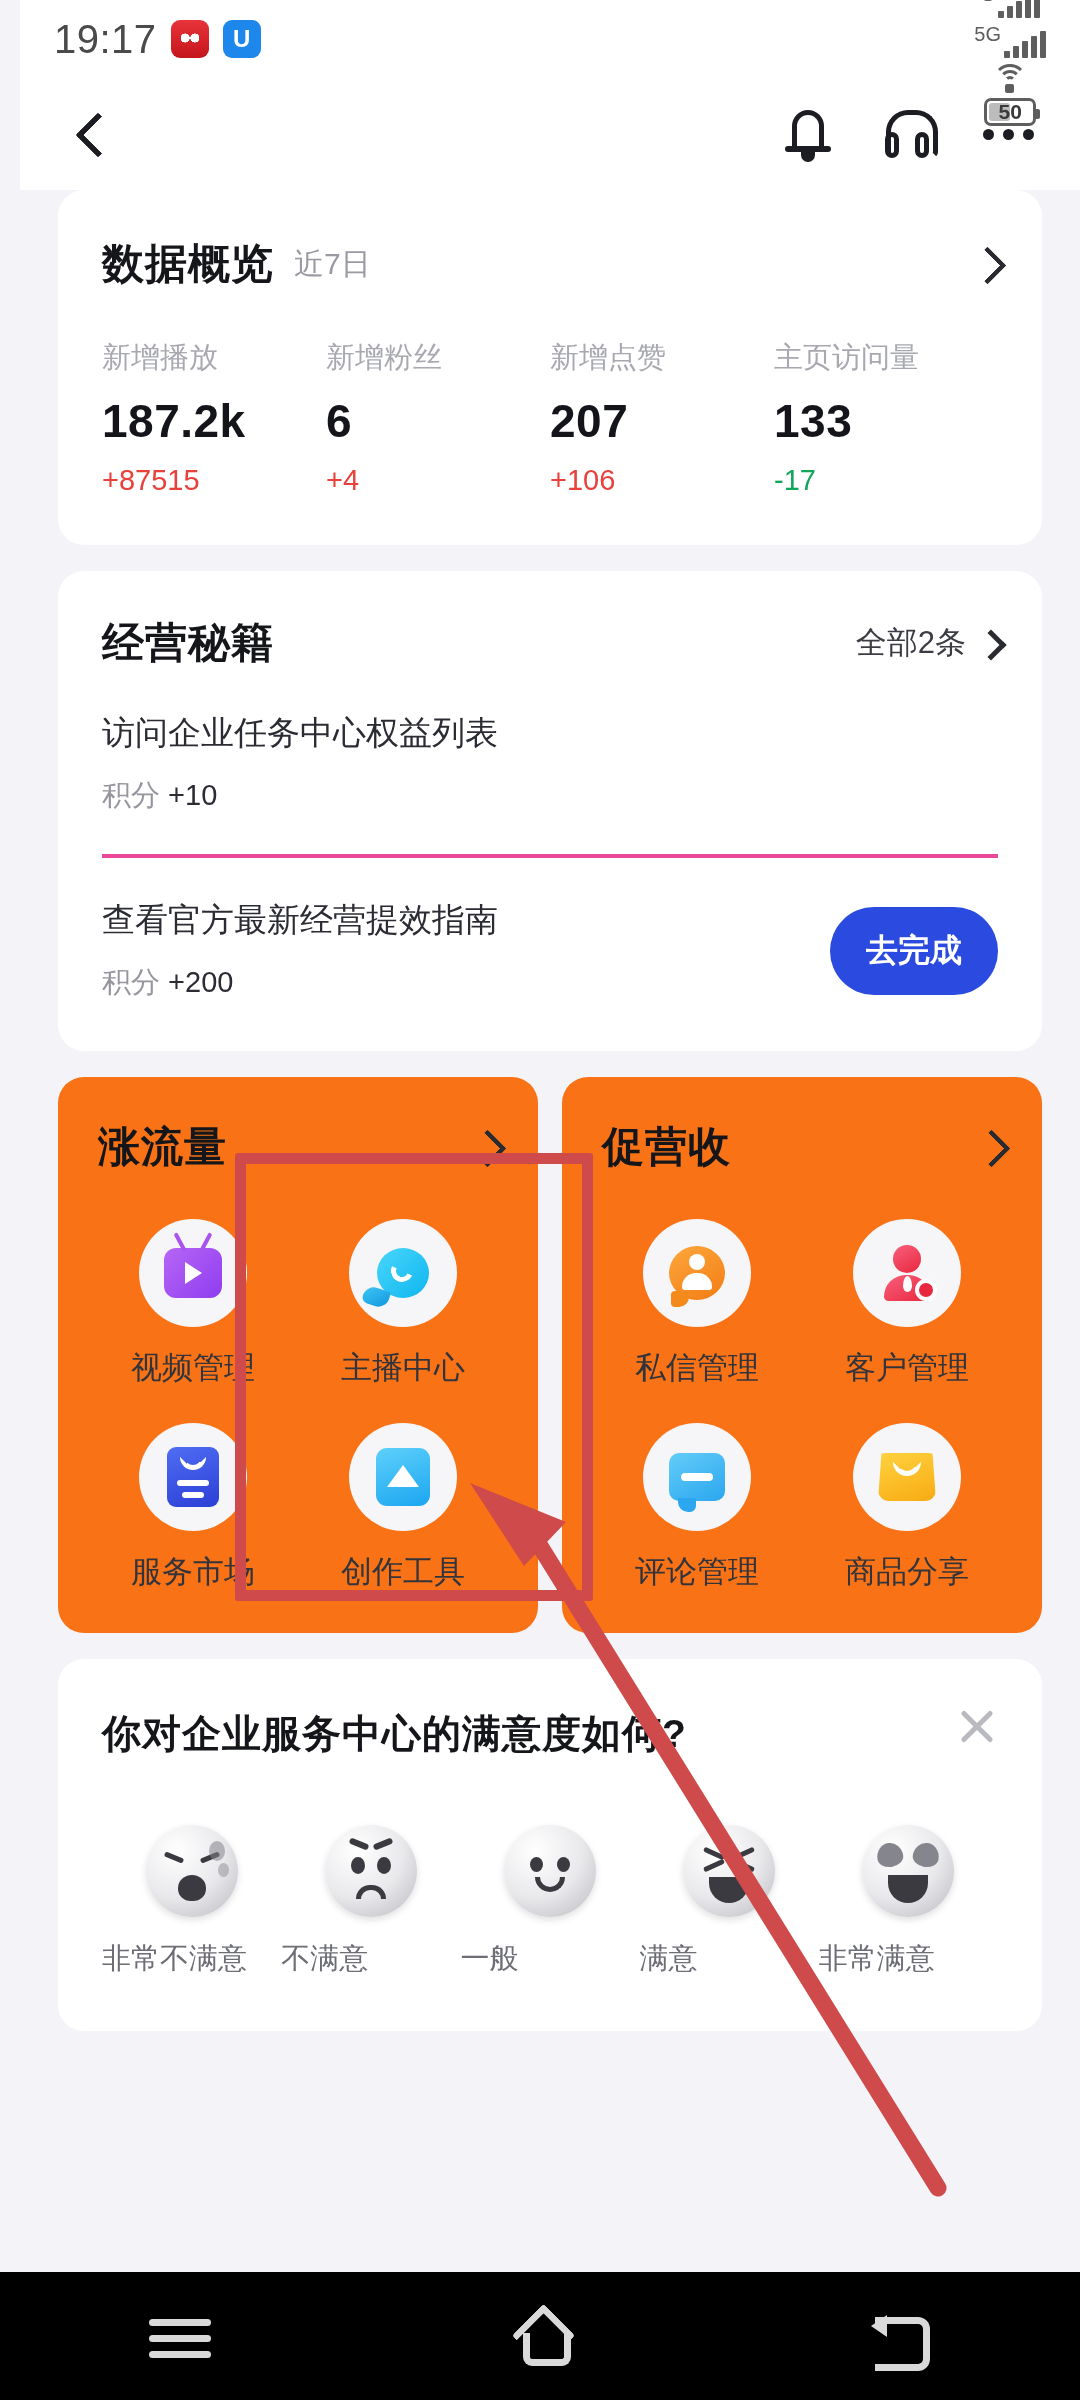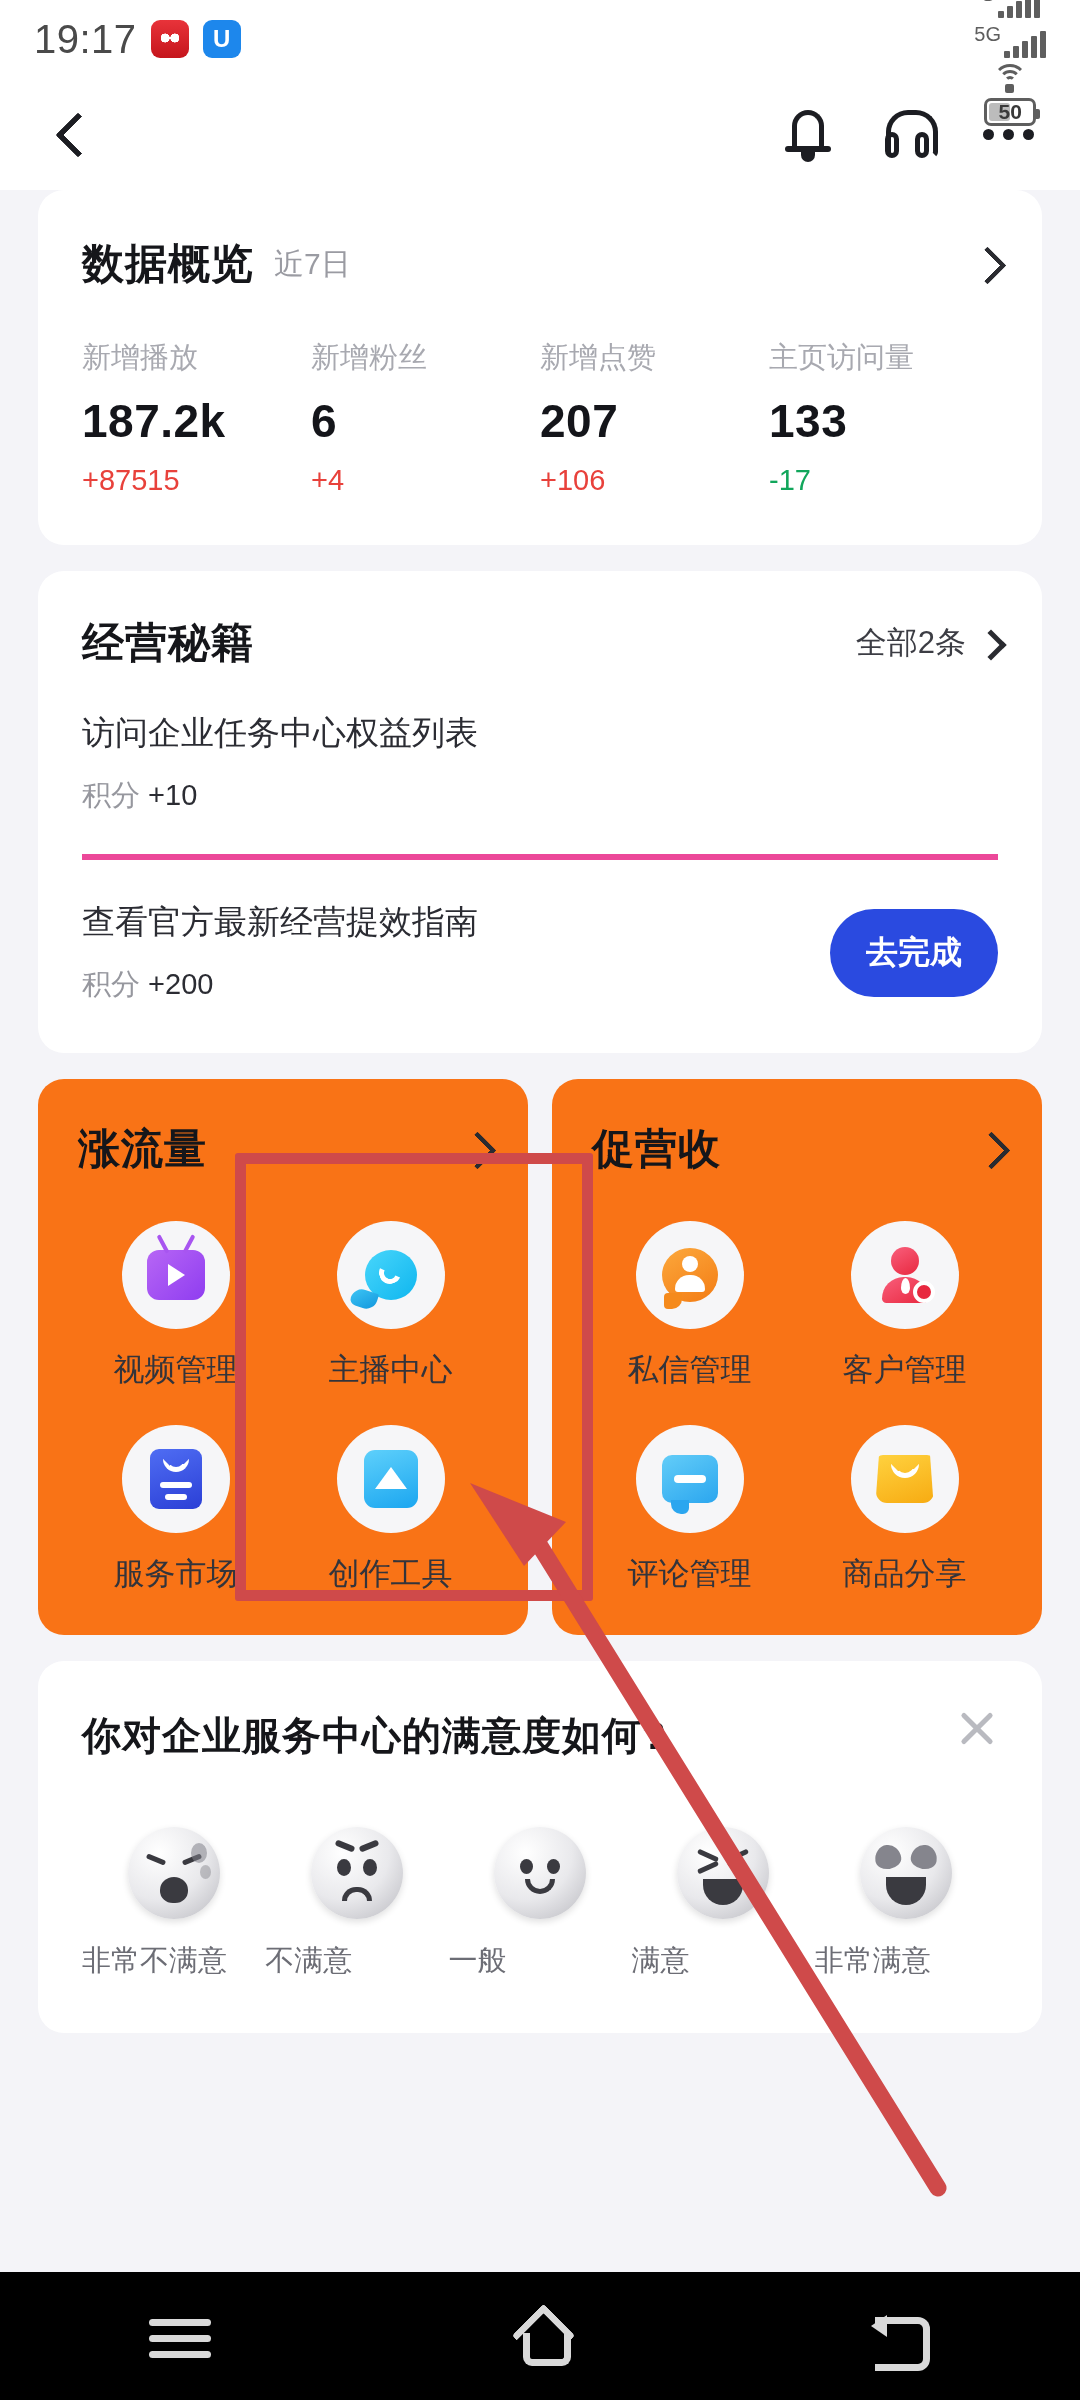--- a/index.html
+++ b/index.html
@@ -3,21 +3,21 @@
 <meta charset="utf-8">
 <style>
   * { margin:0; padding:0; box-sizing:border-box; }
   html,body { width:1080px; height:2400px; }
   body {
     font-family:"Liberation Sans","DejaVu Sans",sans-serif;
     background:#f4f4f8;
     position:relative;
     overflow:hidden;
   }
-  .phone { width:1080px; height:2400px; position:relative; background:#f4f4f8; }
+  .phone { width:1080px; height:2400px; position:relative; background:#f4f4f8;padding-left:20px; }
 
   
   .statusbar {
     height:78px; display:flex; align-items:center;
     padding:0 34px; background:#ffffff;
   }
   .sb-time { font-size:40px; color:#4a4a4a; letter-spacing:0.5px; font-weight:400; }
   .sb-appicon { width:38px; height:38px; border-radius:9px; margin-left:14px; position:relative; }
   .sb-appicon.red { background:linear-gradient(#e8333a,#c5151c); }
   .sb-appicon.red::after{
@@ -104,21 +104,21 @@
 
   
   .tips { padding:44px 44px 10px; }
   .tips-head { display:flex; align-items:center; }
   .tips-title { font-size:42px; font-weight:700; color:#15161a; letter-spacing:1px;}
   .tips-all { margin-left:auto; font-size:31px; color:#3c3d44; display:flex; align-items:center; gap:14px;}
   .tips-all .chev2 { width:18px;height:18px; position:relative;}
   .tips-all .chev2::before{content:""; position:absolute; width:17px;height:17px;
     border-right:5px solid #2a2b30; border-top:5px solid #2a2b30; transform:rotate(45deg);}
   .task { display:flex; align-items:center; padding:40px 0 38px; }
-  .task + .task { border-top:6px solid #ec4899; }
+  .task + .task { border-top:4px solid #ec4899; }
   .task-txt { flex:1; }
   .task-t { font-size:33px; color:#2b2c33; }
   .task-p { font-size:29px; color:#96979e; margin-top:20px; }
   .task-p b { color:#2b2c33; font-weight:400; }
   .btn-ghost { background:#f1f1f4; color:#1d1e24; font-size:31px;
     padding:21px 30px; border-radius:50px; white-space:nowrap;}
   .btn-blue { background:#2a4ae0; color:#fff; font-size:32px; font-weight:700;
     padding:22px 36px; border-radius:50px; white-space:nowrap;}
 
   

